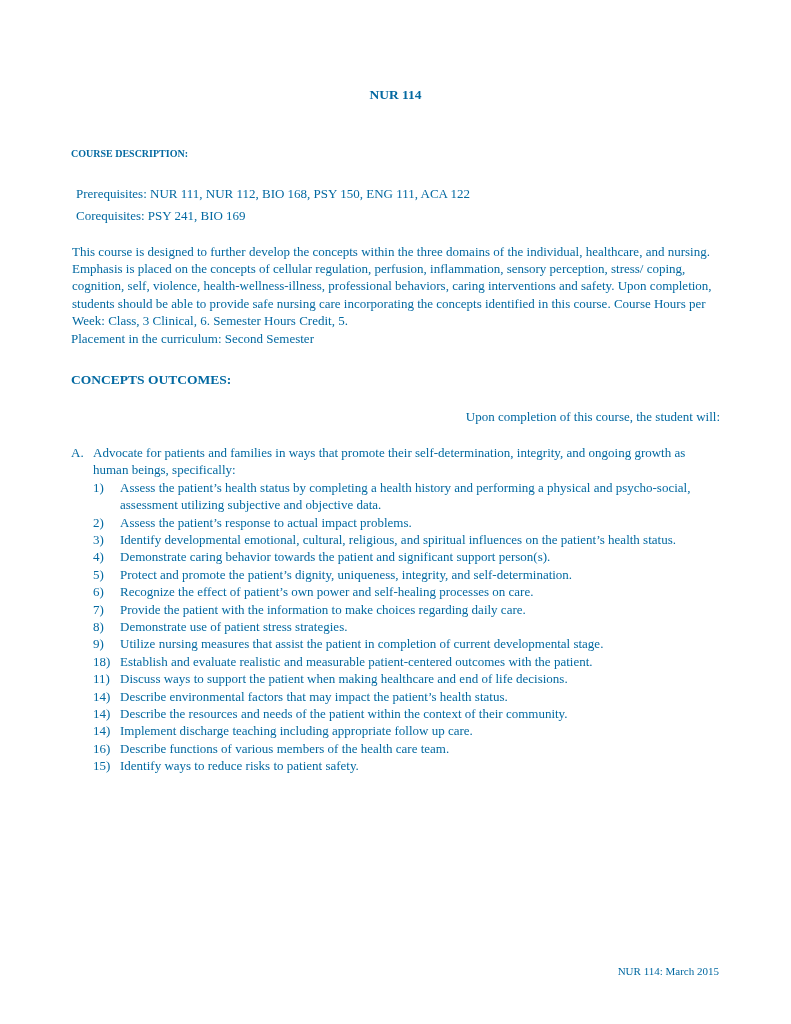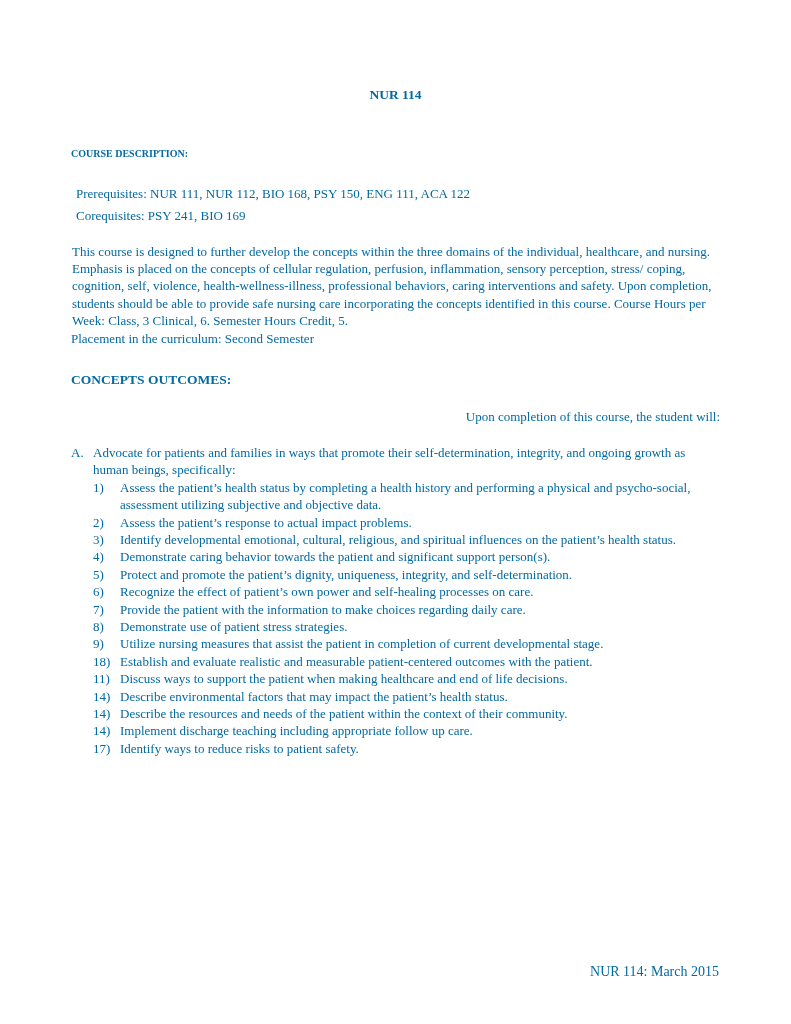--- a/index.html
+++ b/index.html
@@ -71,21 +71,21 @@
   .li .num {
     flex: 0 0 27px;
   }
   .li .txt {
     flex: 1;
   }
   .footer {
     position: absolute;
     right: 72px;
     bottom: 46px;
-    font-size: 14px;
+    font-size: 11px;
     line-height: 13px;
   }
 </style>
 </head>
 <body>
 
 <div class="page">
 
   <div class="title-block">
     <div>NUR 114</div>
@@ -175,22 +175,26 @@
     <span class="num">14)</span>
     <span class="txt">Describe the resources and needs of the patient within the context of their community.</span>
   </div>
 
   <div class="li">
     <span class="num">14)</span>
     <span class="txt">Implement discharge teaching including appropriate follow up care.</span>
   </div>
 
 
-
-  <div class="li">
-    <span class="num">17)</span>
+  <div class="li">
+    <span class="num">16)</span>
+    <span class="txt">Describe functions of various members of the health care team.</span>
+  </div>
+
+  <div class="li">
+    <span class="num">15)</span>
     <span class="txt">Identify ways to reduce risks to patient safety.</span>
   </div>
 </div>
 
   <div class="footer">NUR 114: March 2015</div>
 
 </div>
 
 </body></html>

